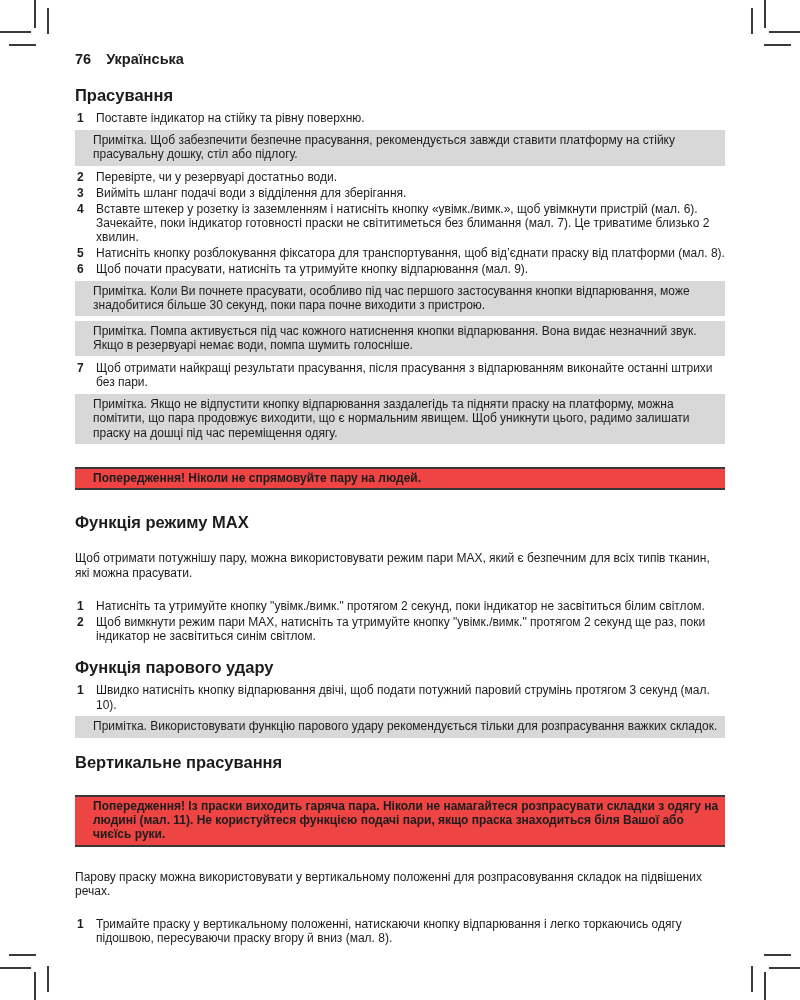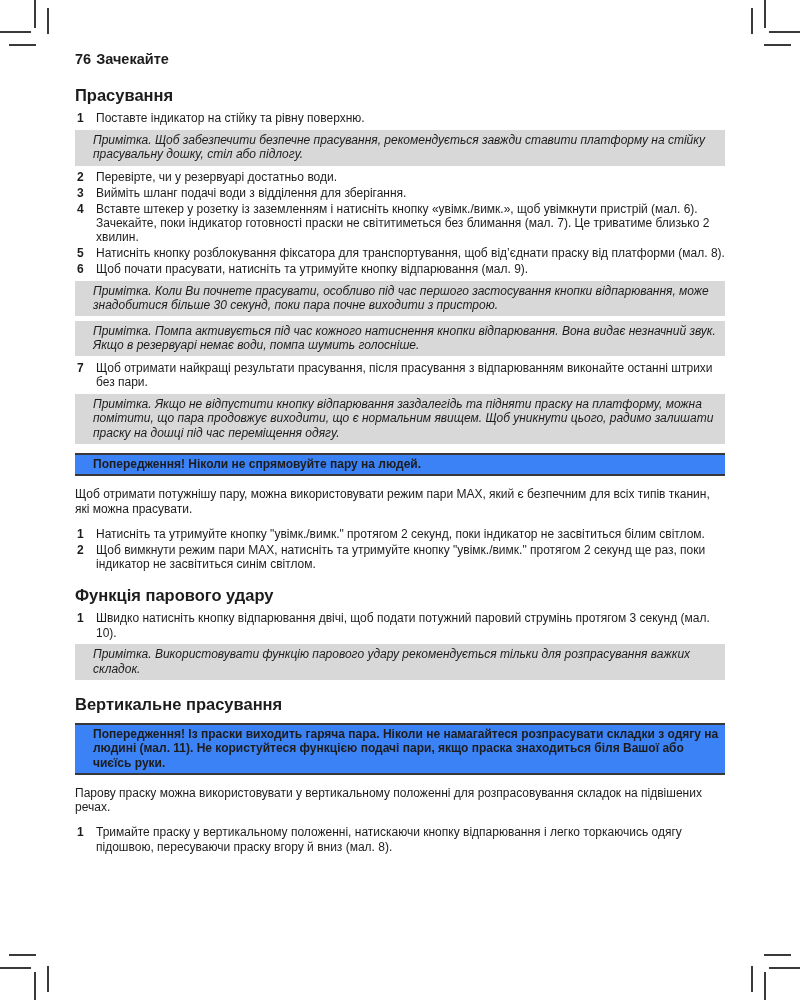--- a/index.html
+++ b/index.html
@@ -14,44 +14,43 @@
   }
   .mark { position: absolute; background: #3a3a3a; }
   .content {
     position: absolute;
     left: 75px; top: 52px;
     width: 650px;
     font-size: 12px;
     line-height: 14.3px;
   }
   .page-header { font-size: 14.5px; font-weight: bold; margin: 0 0 14px 0; }
-  .page-header .page-num { margin-right: 5px; }
+  .page-header .page-num { margin-right: 15px; }
   h1 {
     font-size: 16.5px; line-height: 19px; font-weight: bold;
     margin: 15px 0 6px 0;
   }
   h1.first { margin-top: 20px; }
   .step { display: flex; margin: 1.5px 0; }
   .step .num { font-weight: bold; flex: 0 0 19px; padding-left: 2px; }
   .step .txt { flex: 1; }
   .note {
     background: #d8d8d8;
     padding: 3px 6px 4px 18px;
     margin: 4.5px 0;
-    font-style: italic;
   }
   .warning {
-    background: #3b82f6;
+    background: #ef4444;
     border-top: 2.5px solid #383838;
     border-bottom: 2.5px solid #383838;
     font-weight: bold;
     padding: 2px 6px 3px 18px;
-    margin: 9px 0;
+    margin: 23px 0;
   }
-  .para { margin: 11px 0; }
+  .para { margin: 19px 0; }
 </style>
 </head>
 <body>
 
 <div class="mark" style="left:34px;top:0;width:2px;height:28px"></div>
 <div class="mark" style="left:47px;top:8px;width:2px;height:26px"></div>
 <div class="mark" style="left:0;top:31px;width:31px;height:2px"></div>
 <div class="mark" style="left:9px;top:44px;width:27px;height:2px"></div>
 
 <div class="mark" style="left:764px;top:0;width:2px;height:28px"></div>
@@ -65,21 +64,21 @@
 <div class="mark" style="left:9px;top:954px;width:27px;height:2px"></div>
 
 <div class="mark" style="left:764px;top:972px;width:2px;height:28px"></div>
 <div class="mark" style="left:751px;top:966px;width:2px;height:26px"></div>
 <div class="mark" style="left:769px;top:967px;width:31px;height:2px"></div>
 <div class="mark" style="left:764px;top:954px;width:27px;height:2px"></div>
 
 <main class="content">
 
   <header class="page-header">
-    <span class="page-num">76</span><span>Зачекайте</span>
+    <span class="page-num">76</span><span>Українська</span>
   </header>
 
   <section>
     <h1 class="first">Прасування</h1>
 
     <div class="step">
       <span class="num">1</span>
       <span class="txt">Поставте індикатор на стійку та рівну поверхню.</span>
     </div>
 
@@ -113,20 +112,21 @@
       <span class="num">7</span>
       <span class="txt">Щоб отримати найкращі результати прасування, після прасування з відпарюванням виконайте останні штрихи без пари.</span>
     </div>
 
     <div class="note">Примітка. Якщо не відпустити кнопку відпарювання заздалегідь та підняти праску на платформу, можна помітити, що пара продовжує виходити, що є нормальним явищем. Щоб уникнути цього, радимо залишати праску на дошці під час переміщення одягу.</div>
 
     <div class="warning">Попередження! Ніколи не спрямовуйте пару на людей.</div>
   </section>
 
   <section>
+    <h1>Функція режиму MAX</h1>
     <div class="para">Щоб отримати потужнішу пару, можна використовувати режим пари MAX, який є безпечним для всіх типів тканин, які можна прасувати.</div>
 
     <div class="step">
       <span class="num">1</span>
       <span class="txt">Натисніть та утримуйте кнопку "увімк./вимк." протягом 2 секунд, поки індикатор не засвітиться білим світлом.</span>
     </div>
     <div class="step">
       <span class="num">2</span>
       <span class="txt">Щоб вимкнути режим пари MAX, натисніть та утримуйте кнопку "увімк./вимк." протягом 2 секунд ще раз, поки індикатор не засвітиться синім світлом.</span>
     </div>

